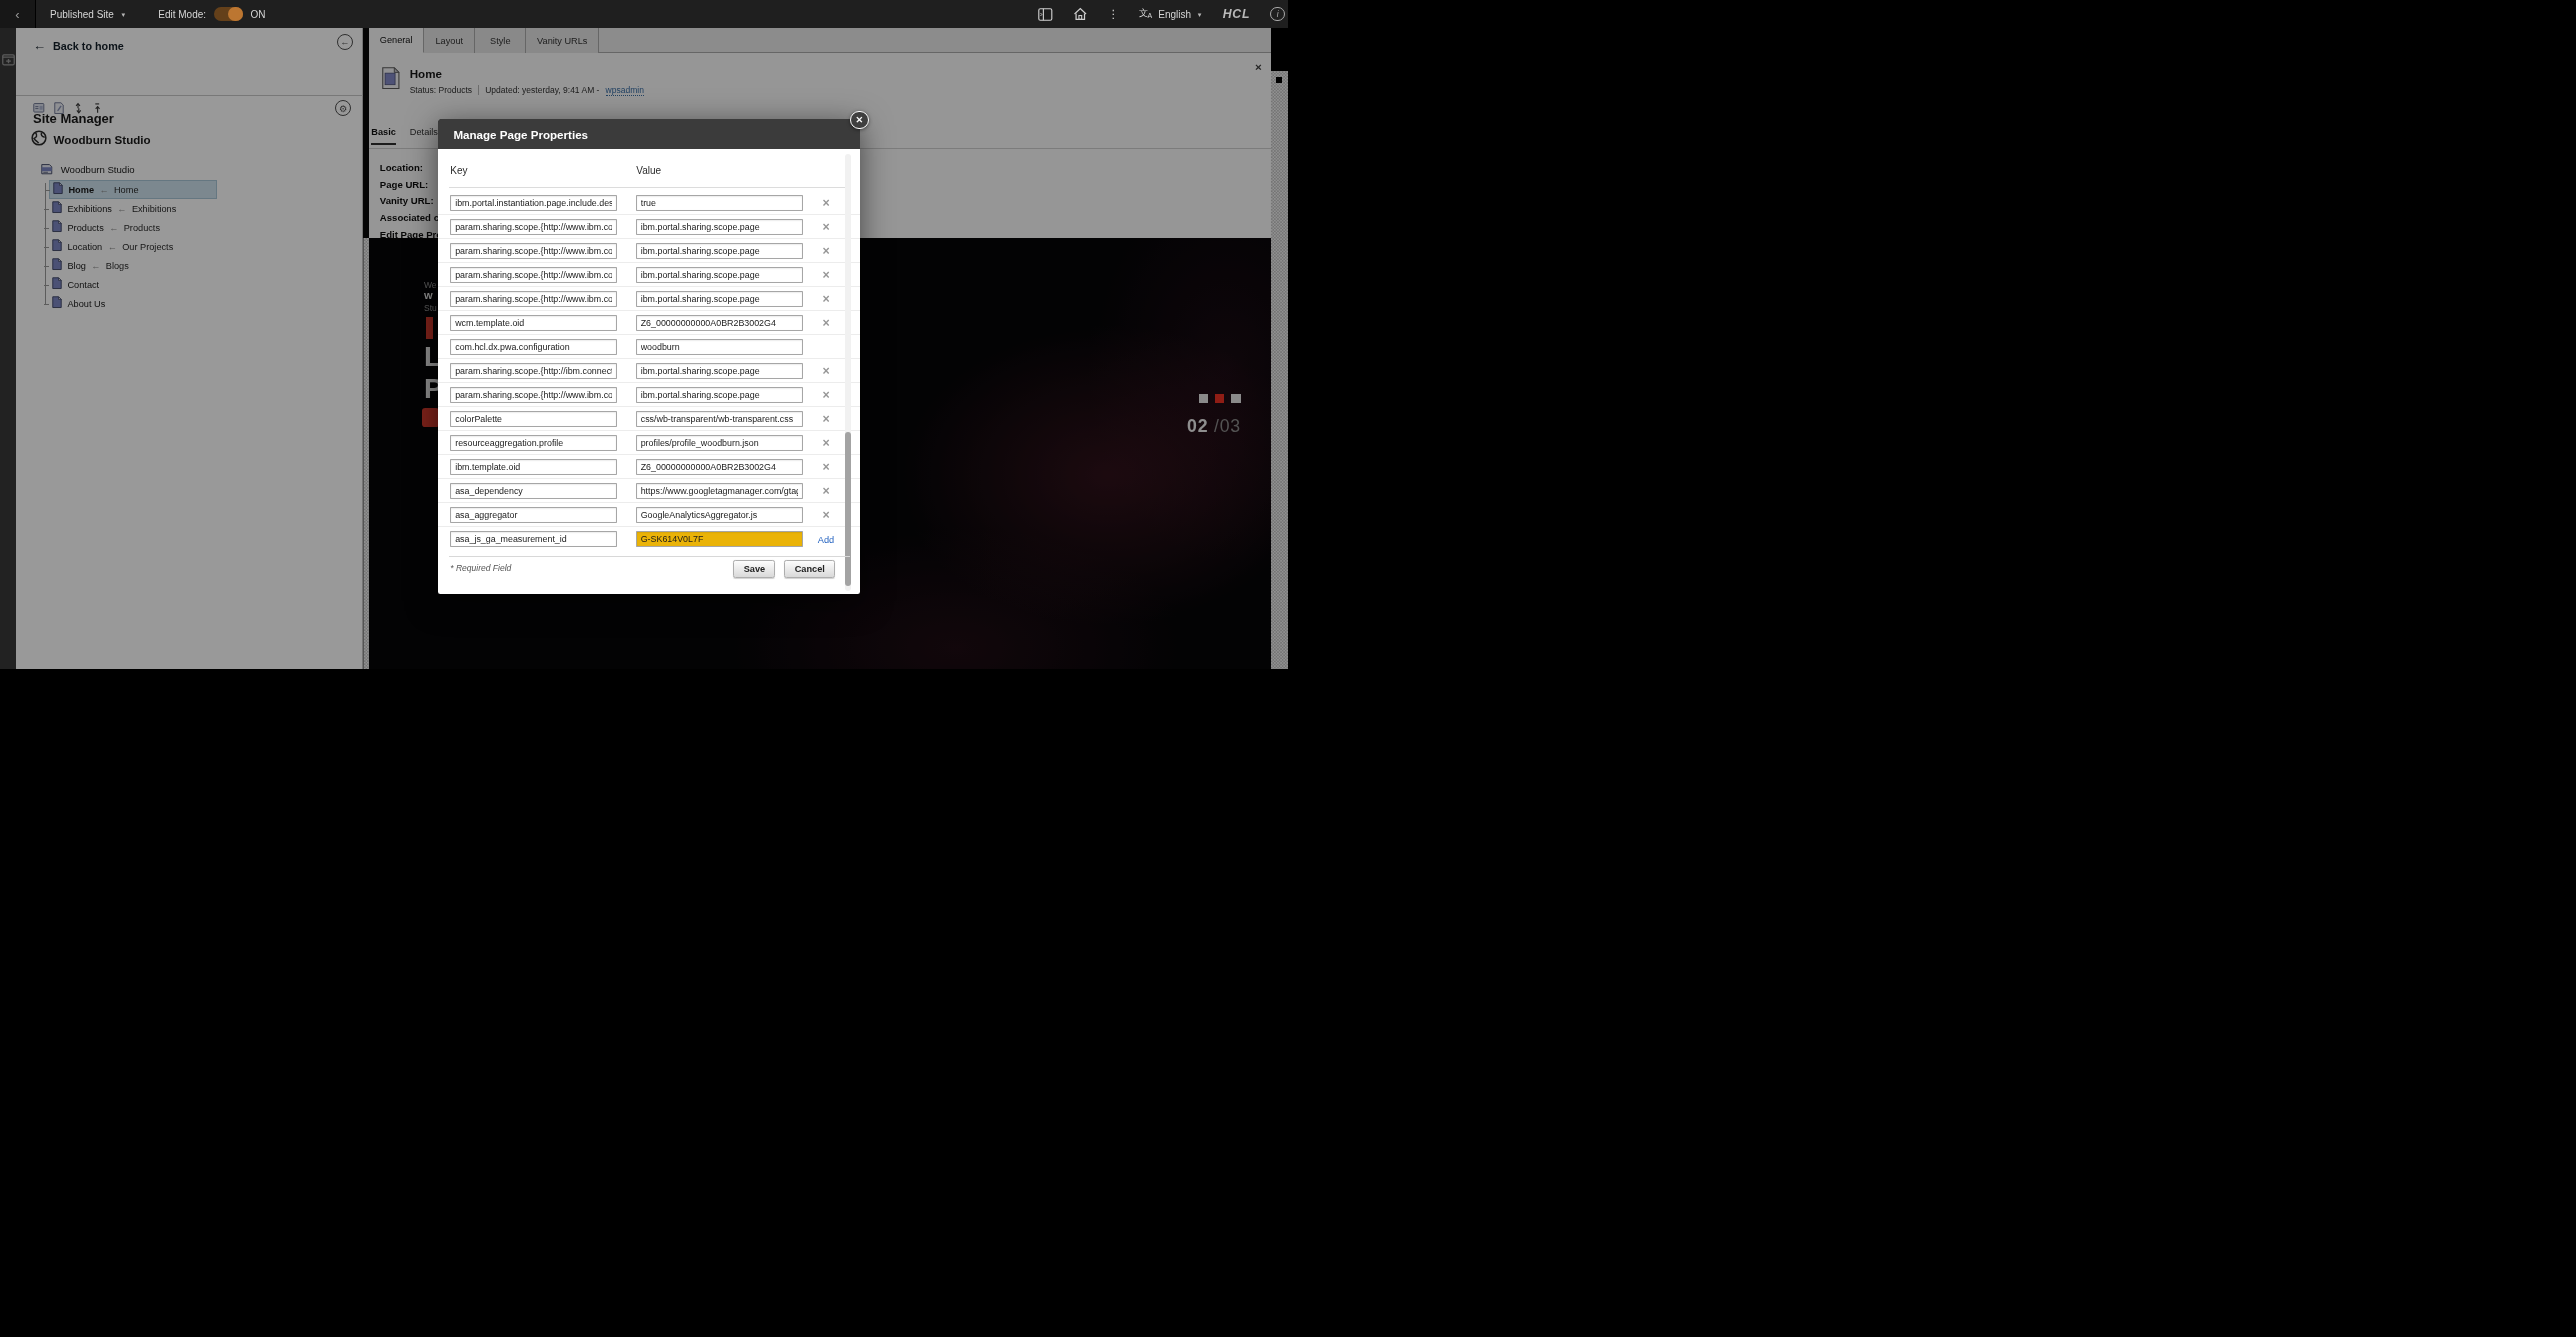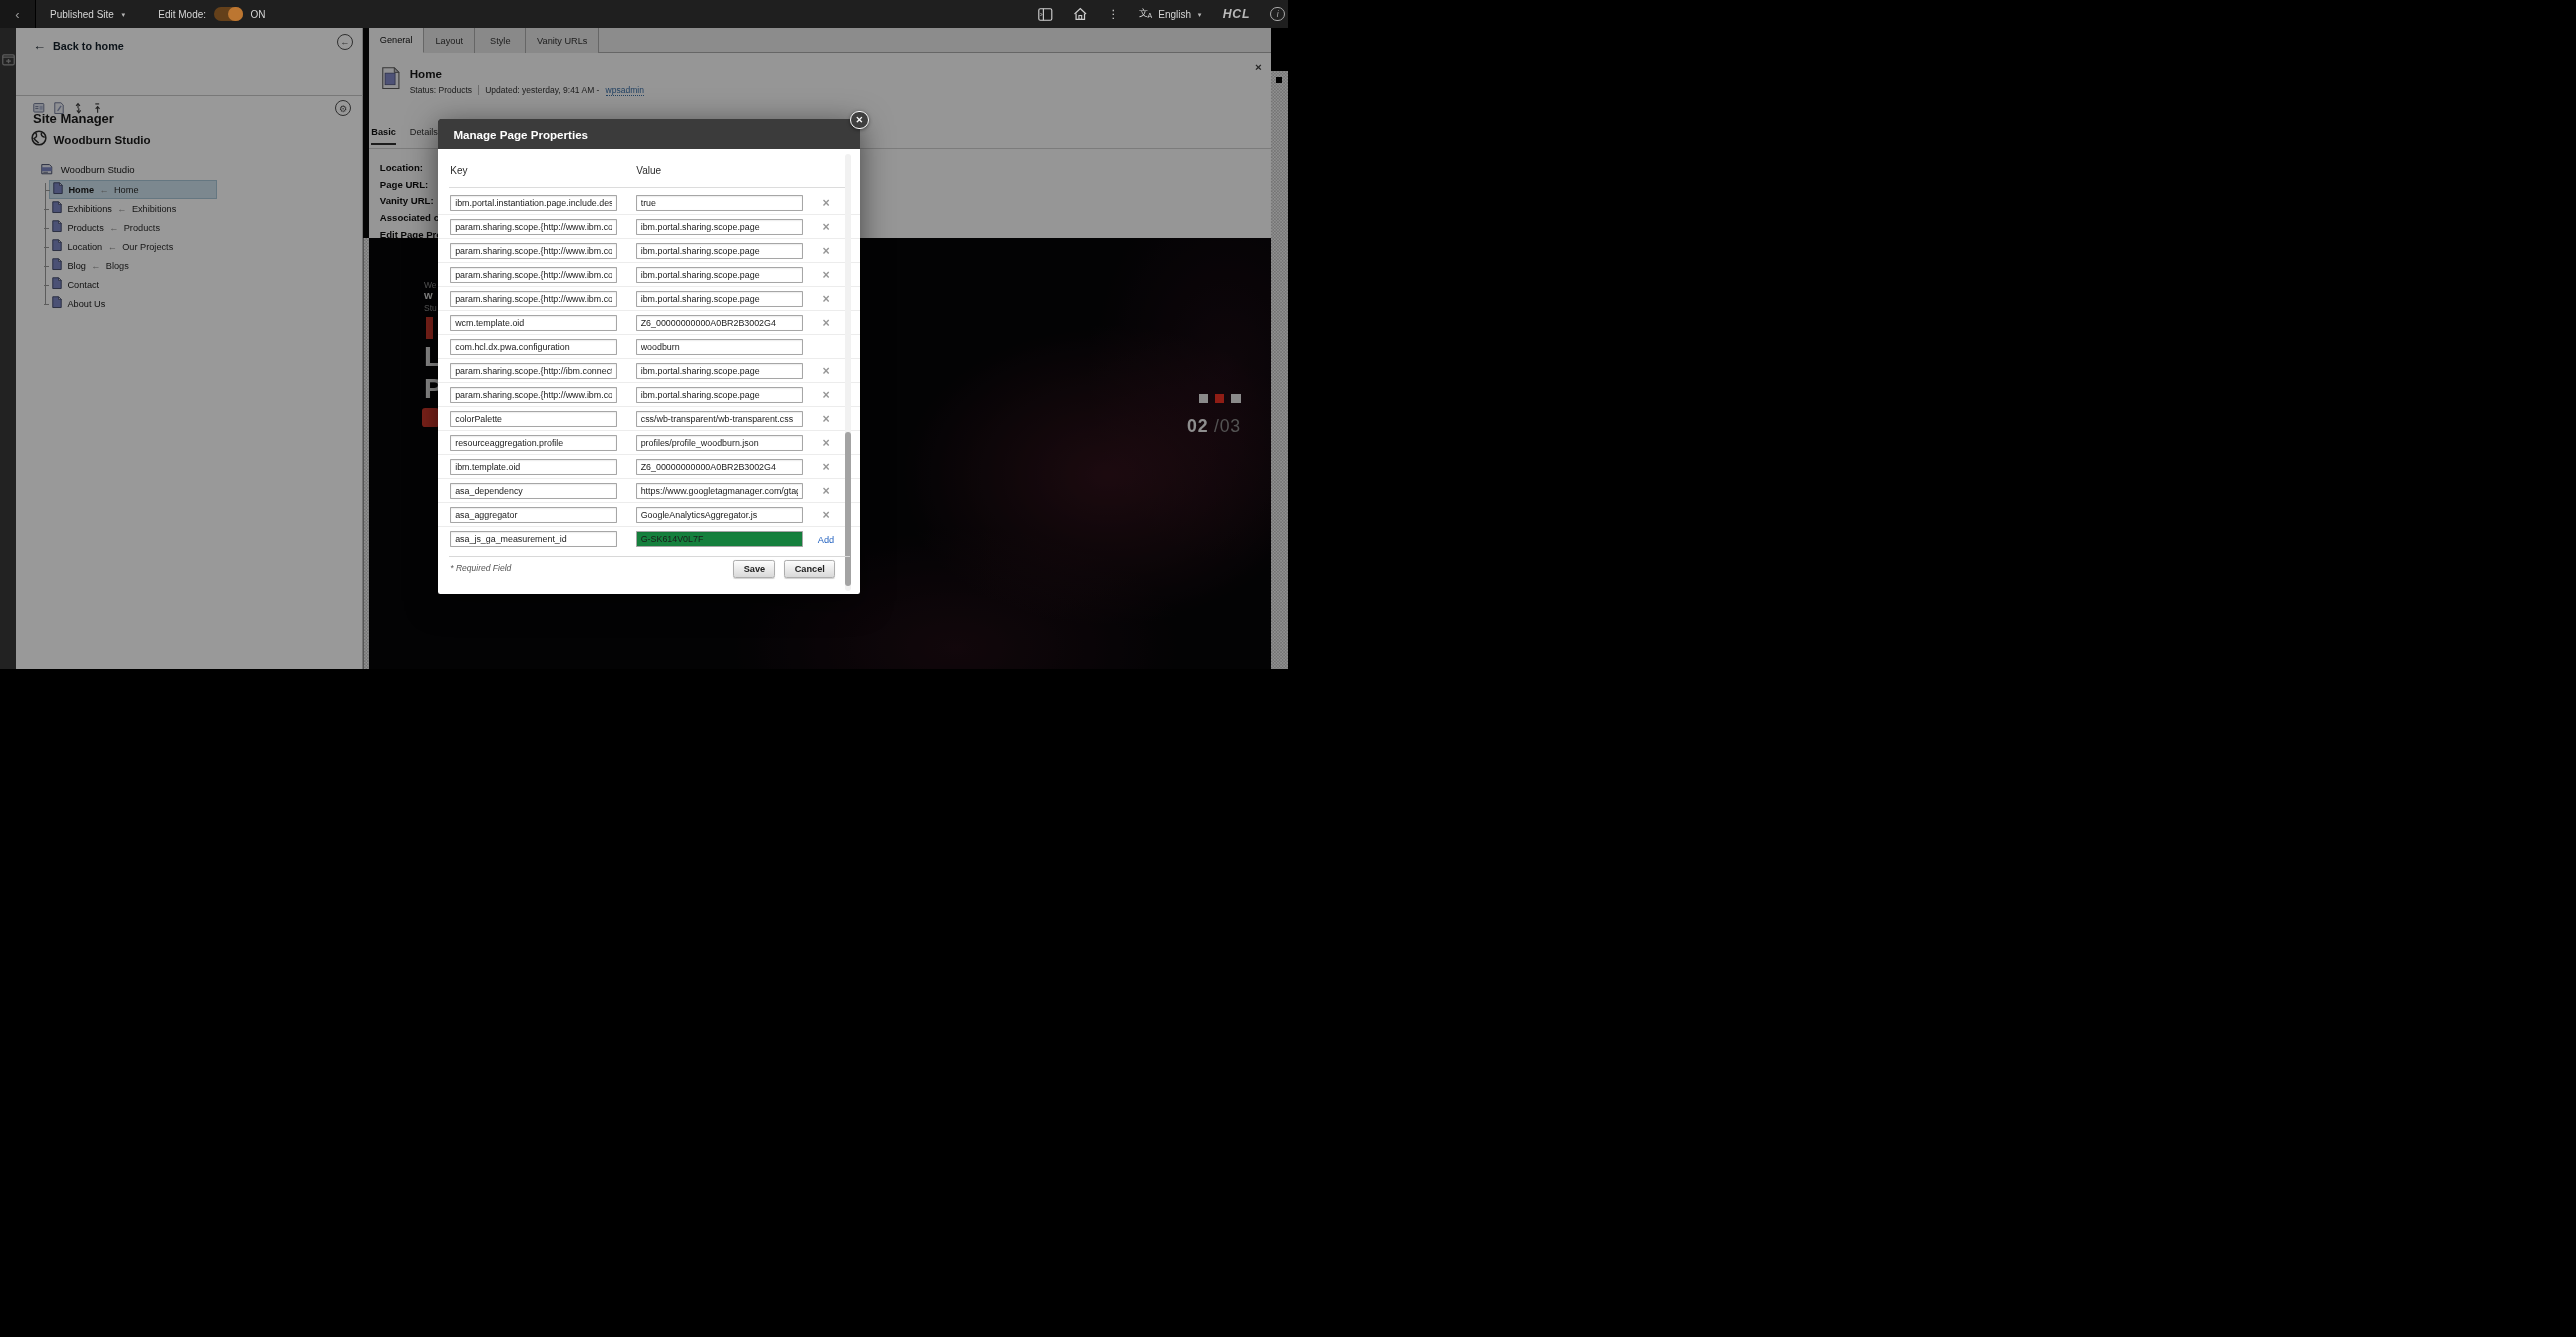--- a/index.html
+++ b/index.html
@@ -125,21 +125,21 @@
   .m-cols { position:absolute; left:12.3px; top:46px; right:15.4px; display:flex; font-size:10px; color:#2b2b2b; }
   .m-cols .ck { width:186px; }
   .m-col-div { position:absolute; left:10.8px; top:68px; width:401px; border-top:0.8px solid #dcdcdc; }
   .rows { position:absolute; left:0; top:72px; width:422px; }
   .kv-row { height:24px; display:flex; align-items:center; padding:0 10.8px 0 12.3px;
     border-bottom:0.8px solid #ececec; }
   .kv-row:last-child { border-bottom:none; }
   .kv-row input { width:167px; height:16px; border:0.8px solid #a6a6a6; background:#fff; color:#1a1a1a;
     font-family:"Liberation Sans", sans-serif; font-size:8.9px; padding:0.8px 3.9px;
     box-shadow:inset 0 0.8px 1.5px rgba(0,0,0,0.10); border-radius:0.8px; }
-  .kv-row input.focused { background:#15803d; }
+  .kv-row input.focused { background:#eab308; }
   .kv-row .vgap { width:18.5px; }
   .kv-action { flex:1; text-align:center; }
   .kv-remove { color:#969696; font-size:12.3px; font-weight:700; cursor:pointer; line-height:1; }
   .kv-add { color:#1f5fbf; font-size:9.2px; cursor:pointer; }
   .m-scroll-track { position:absolute; right:9.2px; top:35px; width:6.2px; height:437px; background:#f1f1f1; border-radius:3.1px; }
   .m-scroll-thumb { position:absolute; right:9.2px; top:313px; width:6.2px; height:154px; background:#a3a3a3; border-radius:3.1px; }
   .m-foot-div { position:absolute; left:10.8px; top:437px; width:401px; border-top:0.8px solid #d8d8d8; }
   .m-required { position:absolute; left:12.3px; top:444px; font-size:8.5px; font-style:italic; color:#555; }
   .m-buttons { position:absolute; right:25px; top:441px; display:flex; gap:9.2px; }
   .m-btn { height:17.7px; padding:0 9.2px; font-size:9.2px; font-weight:700; color:#222;

